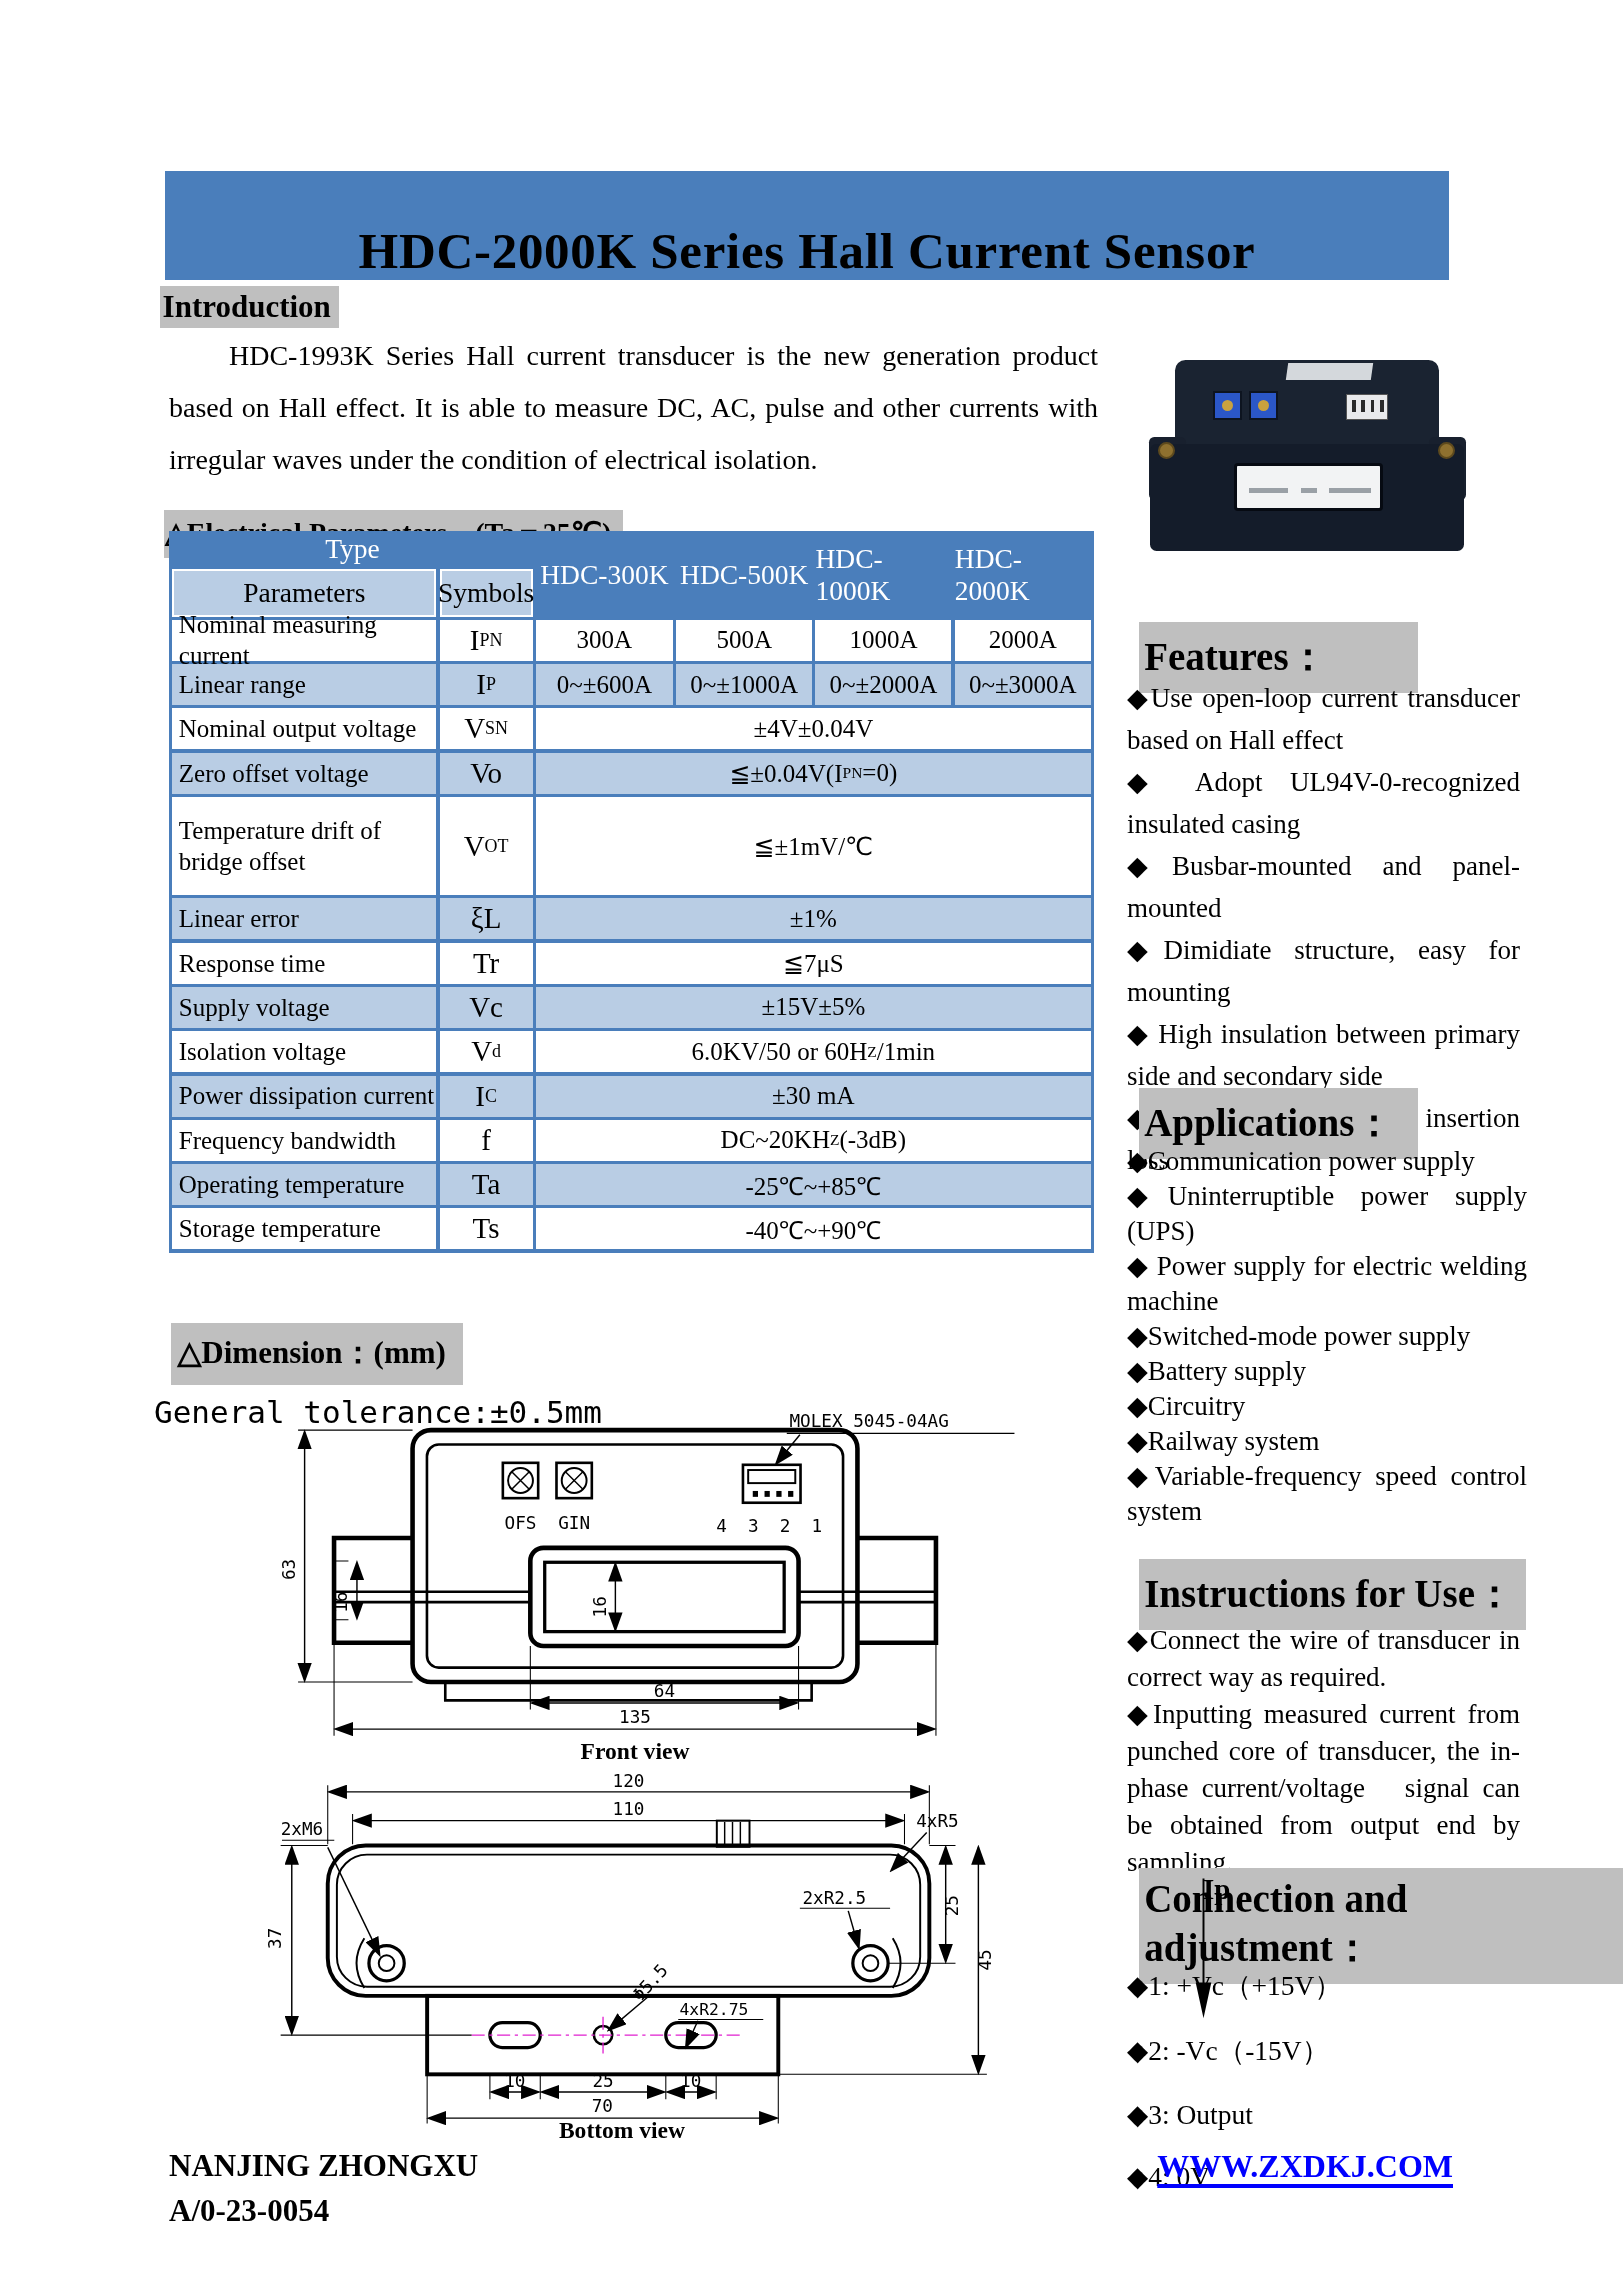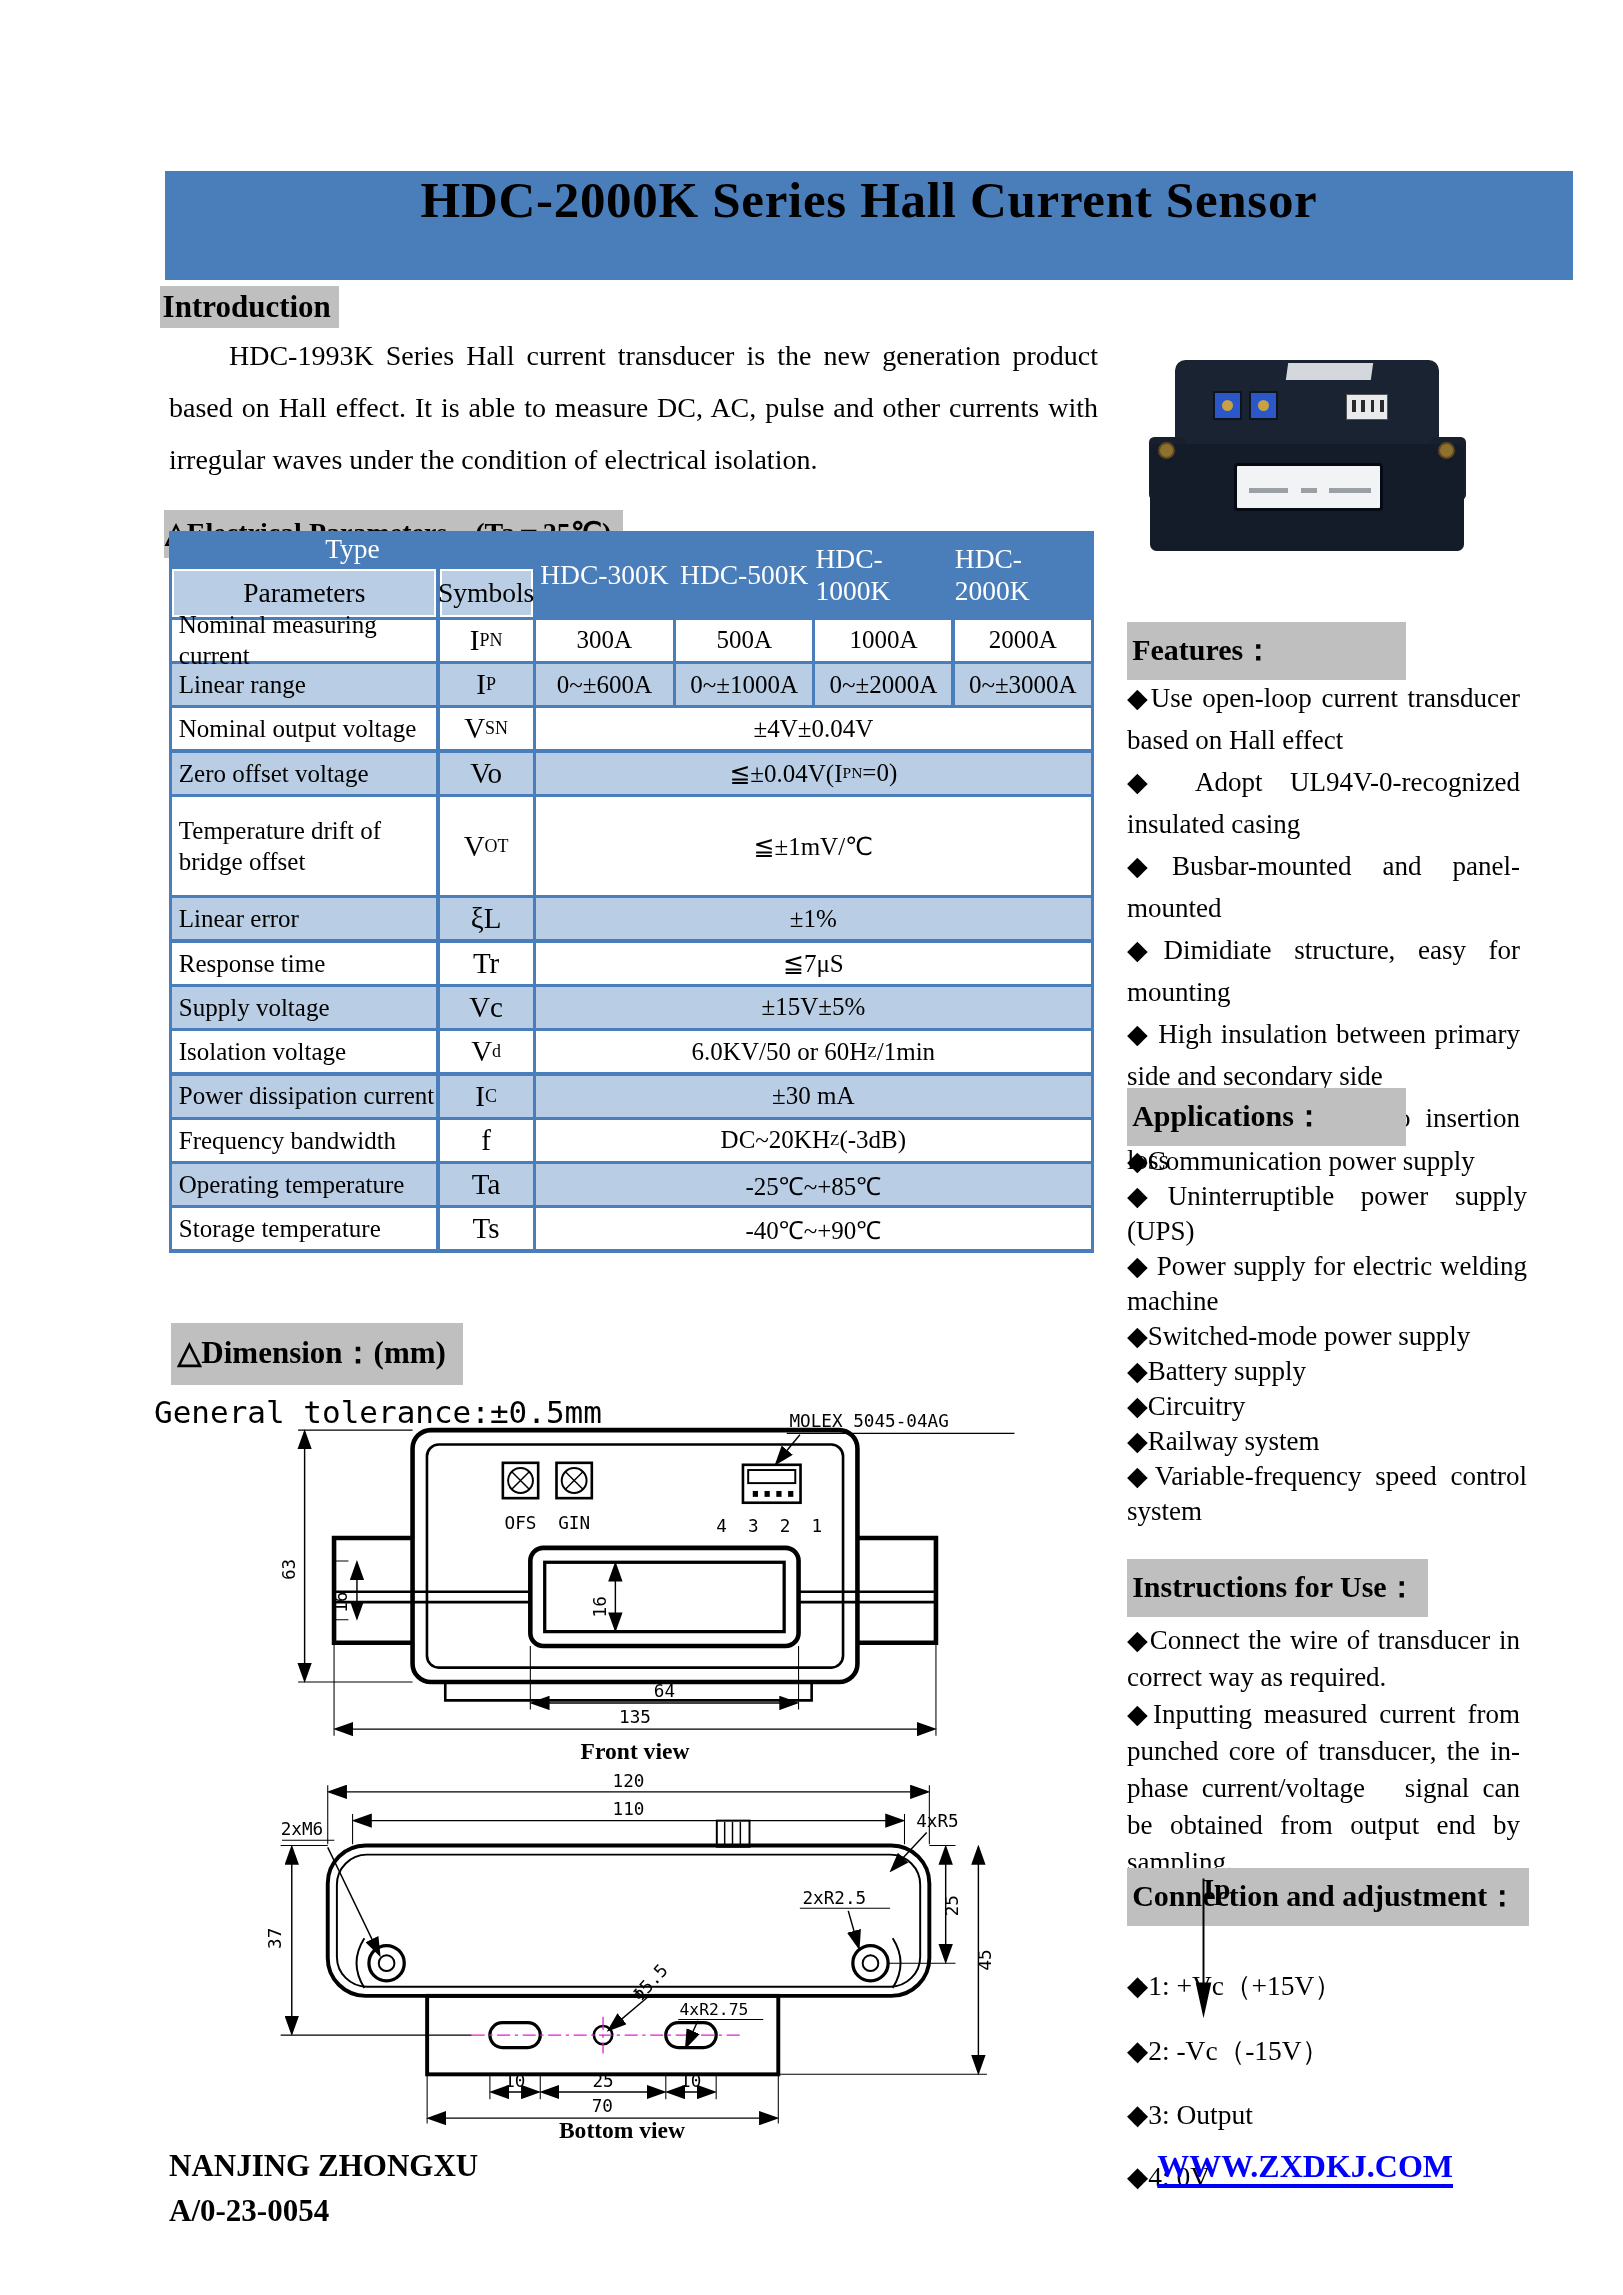--- a/index.html
+++ b/index.html
@@ -1,26 +1,26 @@
 <!DOCTYPE html>
 <html style="font-size:10.5px"><head>
 <meta charset="utf-8">
 <style>
   html,body{margin:0;padding:0;background:#ffffff;}
   body{width:1623px;height:2295px;position:relative;font-family:"Liberation Serif",serif;color:#000;}
   .abs{position:absolute;}
   
-  .banner{left:165px;top:171px;width:1408px;height:109px;background:#4A7EBB;display:flex;align-items:flex-start;justify-content:center;}
+  .banner{left:165px;top:171px;width:1284px;height:109px;background:#4A7EBB;display:flex;align-items:flex-end;justify-content:center;}
   .banner h1{font-size:51px;font-weight:bold;margin:0;letter-spacing:0.7px;}
   
   .gbar{background:#BFBFBF;display:inline-block;font-weight:bold;}
   .h-intro{left:160px;top:286px;font-size:31px;padding:2.6px 7.9px 3.9px 2.6px;}
   .h-elec{left:164px;top:510px;font-size:28px;padding:3.9px 11.8px 6.5px 1.3px;}
   .h-dim{left:171px;top:1323px;font-size:31px;padding:9.2px 17px 10.5px 6.5px;}
-  .rh{font-size:30px;padding:7.9px 11.8px 9.2px 5.2px;}
+  .rh{font-size:39px;padding:7.9px 11.8px 9.2px 5.2px;margin-left:12px;}
   
   .intro-body{left:169px;top:330px;width:929px;font-size:28px;line-height:52px;text-align:justify;text-indent:60px;}
   
   .ptable{left:169px;top:531px;width:925px;background:#4A7EBB;display:grid;box-sizing:border-box;padding:3.3px;gap:3.3px;
     grid-template-columns:264px 93px 137px 136px 136px 136px;
     grid-template-rows:31px 48px 41px 41px 41px 41px 98px 41px 41px 41px 41px 41px 41px 41px 41px;}
   .cell{display:flex;align-items:center;justify-content:center;font-size:25px;}
   .cell.hdr{background:#4A7EBB;color:#ffffff;}
   .type-cell{grid-area:1/1/2/3;font-size:27.5px;justify-content:center;align-items:flex-end;}
   .model{font-size:27.5px;}

